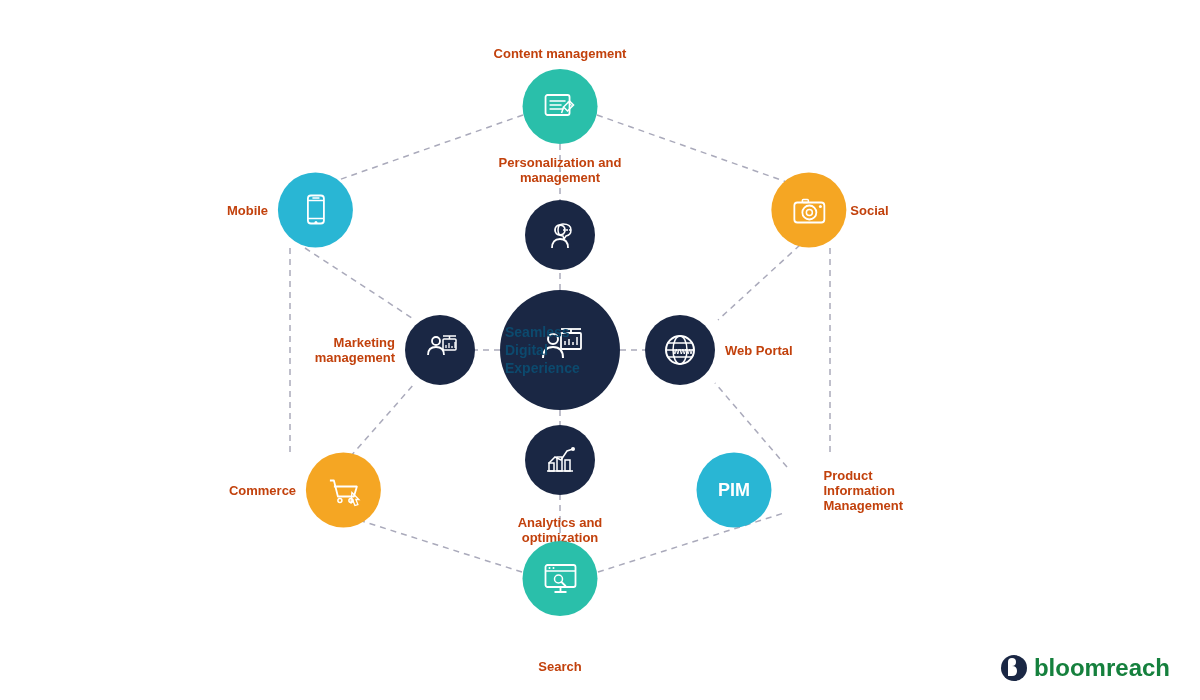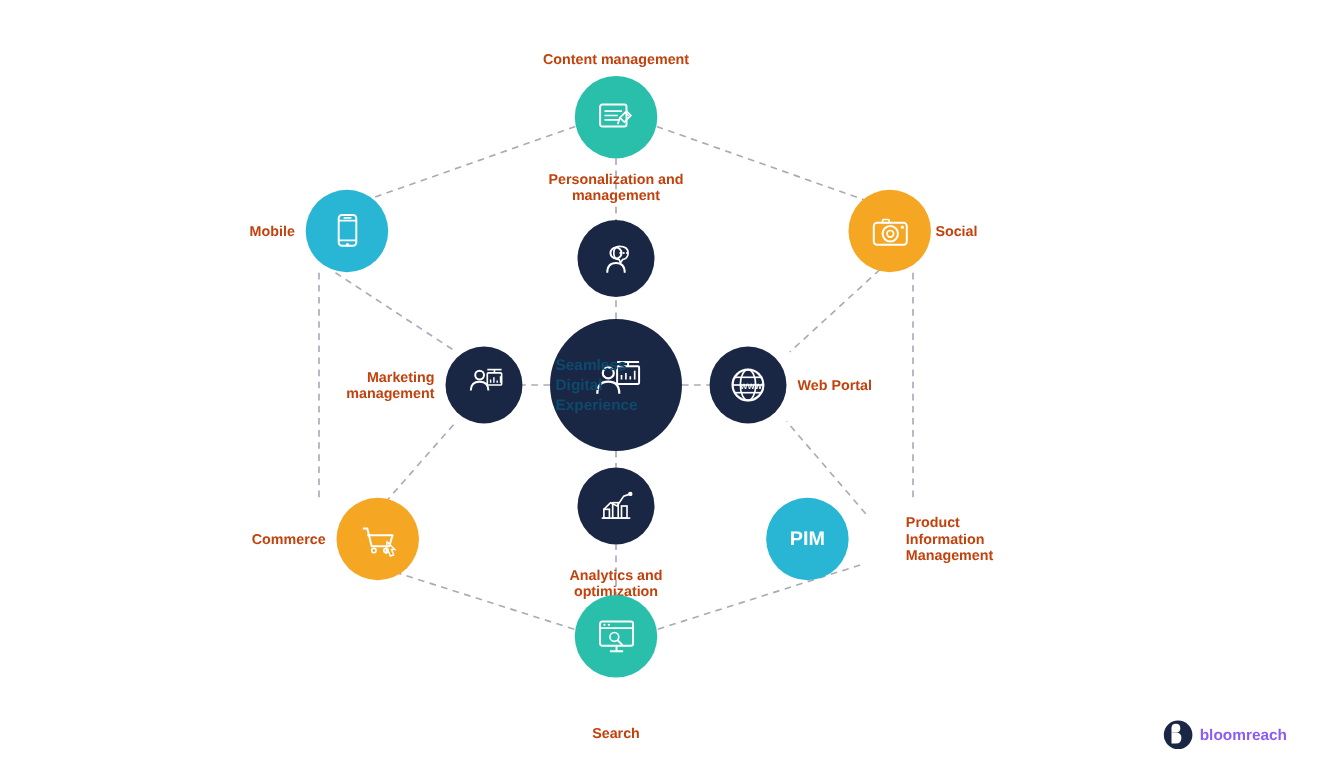--- a/index.html
+++ b/index.html
@@ -272,23 +272,23 @@
       right: 30px;
       display: flex;
       align-items: center;
       gap: 6px;
     }
     #logo-icon {
       width: 28px;
       height: 28px;
     }
     #logo-text {
-      font-size: 14px;
+      font-size: 24px;
       font-weight: 400;
-      color: #8b5cf6;
+      color: #15803d;
     }
     #logo-text span {
       font-weight: 700;
     }
   </style>
 </head>
 <body>
 
 <div id="diagram-container">
 

